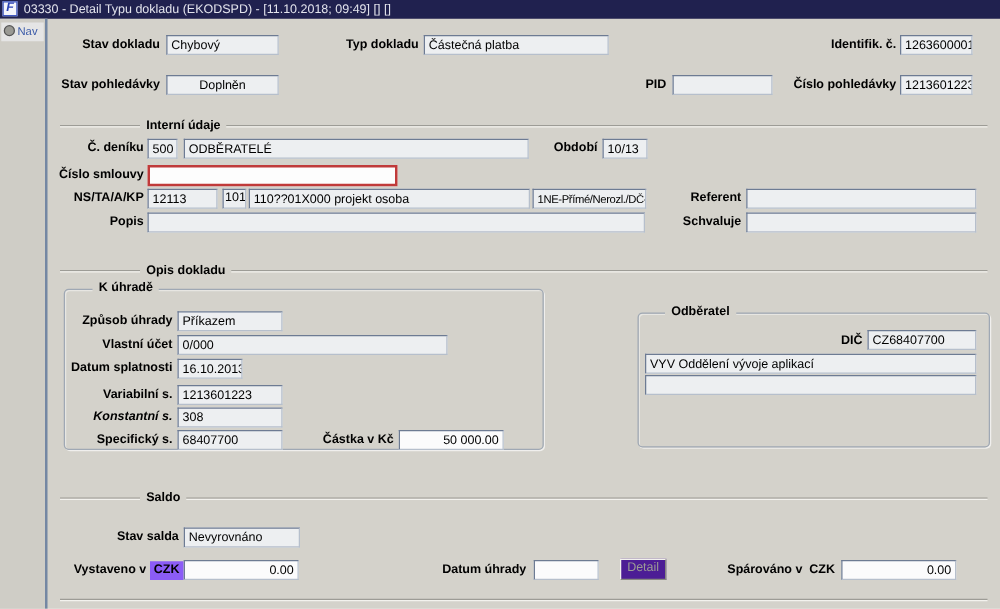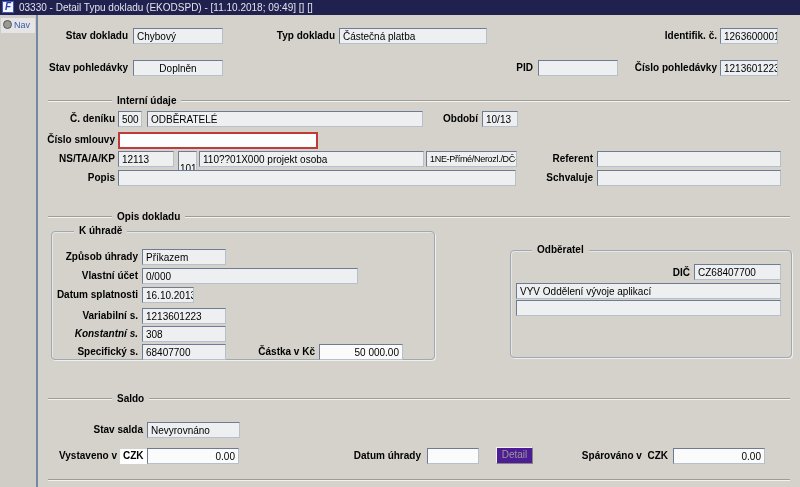--- a/index.html
+++ b/index.html
@@ -37,21 +37,21 @@
   .sect-lbl{position:absolute;font-size:10px;font-weight:bold;background:#d4d2cb;
     padding:0 5px;white-space:nowrap;color:#000;}
 
   
   .grp{position:absolute;border:1px solid #9fa8b4;border-radius:4px;
     box-shadow:1px 1px 0 rgba(255,255,255,.65), inset 1px 1px 0 rgba(255,255,255,.45);}
 
   .btn{position:absolute;box-sizing:border-box;background:#4c1d95;
     border:1px solid;border-color:#f2f1ee #87877f #87877f #f2f1ee;
     font-size:10px;line-height:14px;text-align:center;color:#9b9b95;}
-  .chip{position:absolute;font-size:10px;font-weight:bold;background:#ffffff;
+  .chip{position:absolute;font-size:10px;font-weight:bold;background:#8b5cf6;
     padding:1px 3px;height:13px;line-height:12px;}
 </style>
 </head>
 <body>
 
 <div id="window">
 
   <div class="titlebar">
     <span class="app-icon">F</span>
     <span class="ttl">03330 - Detail Typu dokladu (EKODSPD) - [11.10.2018; 09:49] [] []</span>
@@ -87,21 +87,21 @@
   <div class="fld" style="left:147px;top:111px;width:276px;">ODBĚRATELÉ</div>
 
   <div class="lbl" style="left:438px;top:113px;width:40px;">Období</div>
   <div class="fld" style="left:482px;top:111px;width:36px;">10/13</div>
 
   <div class="lbl" style="left:35px;top:134px;width:80px;">Číslo smlouvy</div>
   <div class="fld red" style="left:118px;top:132px;width:200px;"></div>
 
   <div class="lbl" style="left:35px;top:153px;width:80px;">NS/TA/A/KP</div>
   <div class="fld" style="left:118px;top:151px;width:56px;">12113</div>
-  <div class="fld" style="left:178px;top:151px;width:19px;padding:10px 1px;">101</div>
+  <div class="fld" style="left:178px;top:151px;width:19px;padding:0 1px;">101</div>
   <div class="fld" style="left:199px;top:151px;width:225px;">110??01X000 projekt osoba</div>
   <div class="fld small" style="left:426px;top:151px;width:91px;">1NE-Přímé/Nerozl./DČ-E</div>
 
   <div class="lbl" style="left:543px;top:153px;width:50px;">Referent</div>
   <div class="fld" style="left:597px;top:151px;width:184px;"></div>
 
   <div class="lbl" style="left:63px;top:172px;width:52px;">Popis</div>
   <div class="fld" style="left:118px;top:170px;width:398px;"></div>
 
   <div class="lbl" style="left:538px;top:172px;width:55px;">Schvaluje</div>

